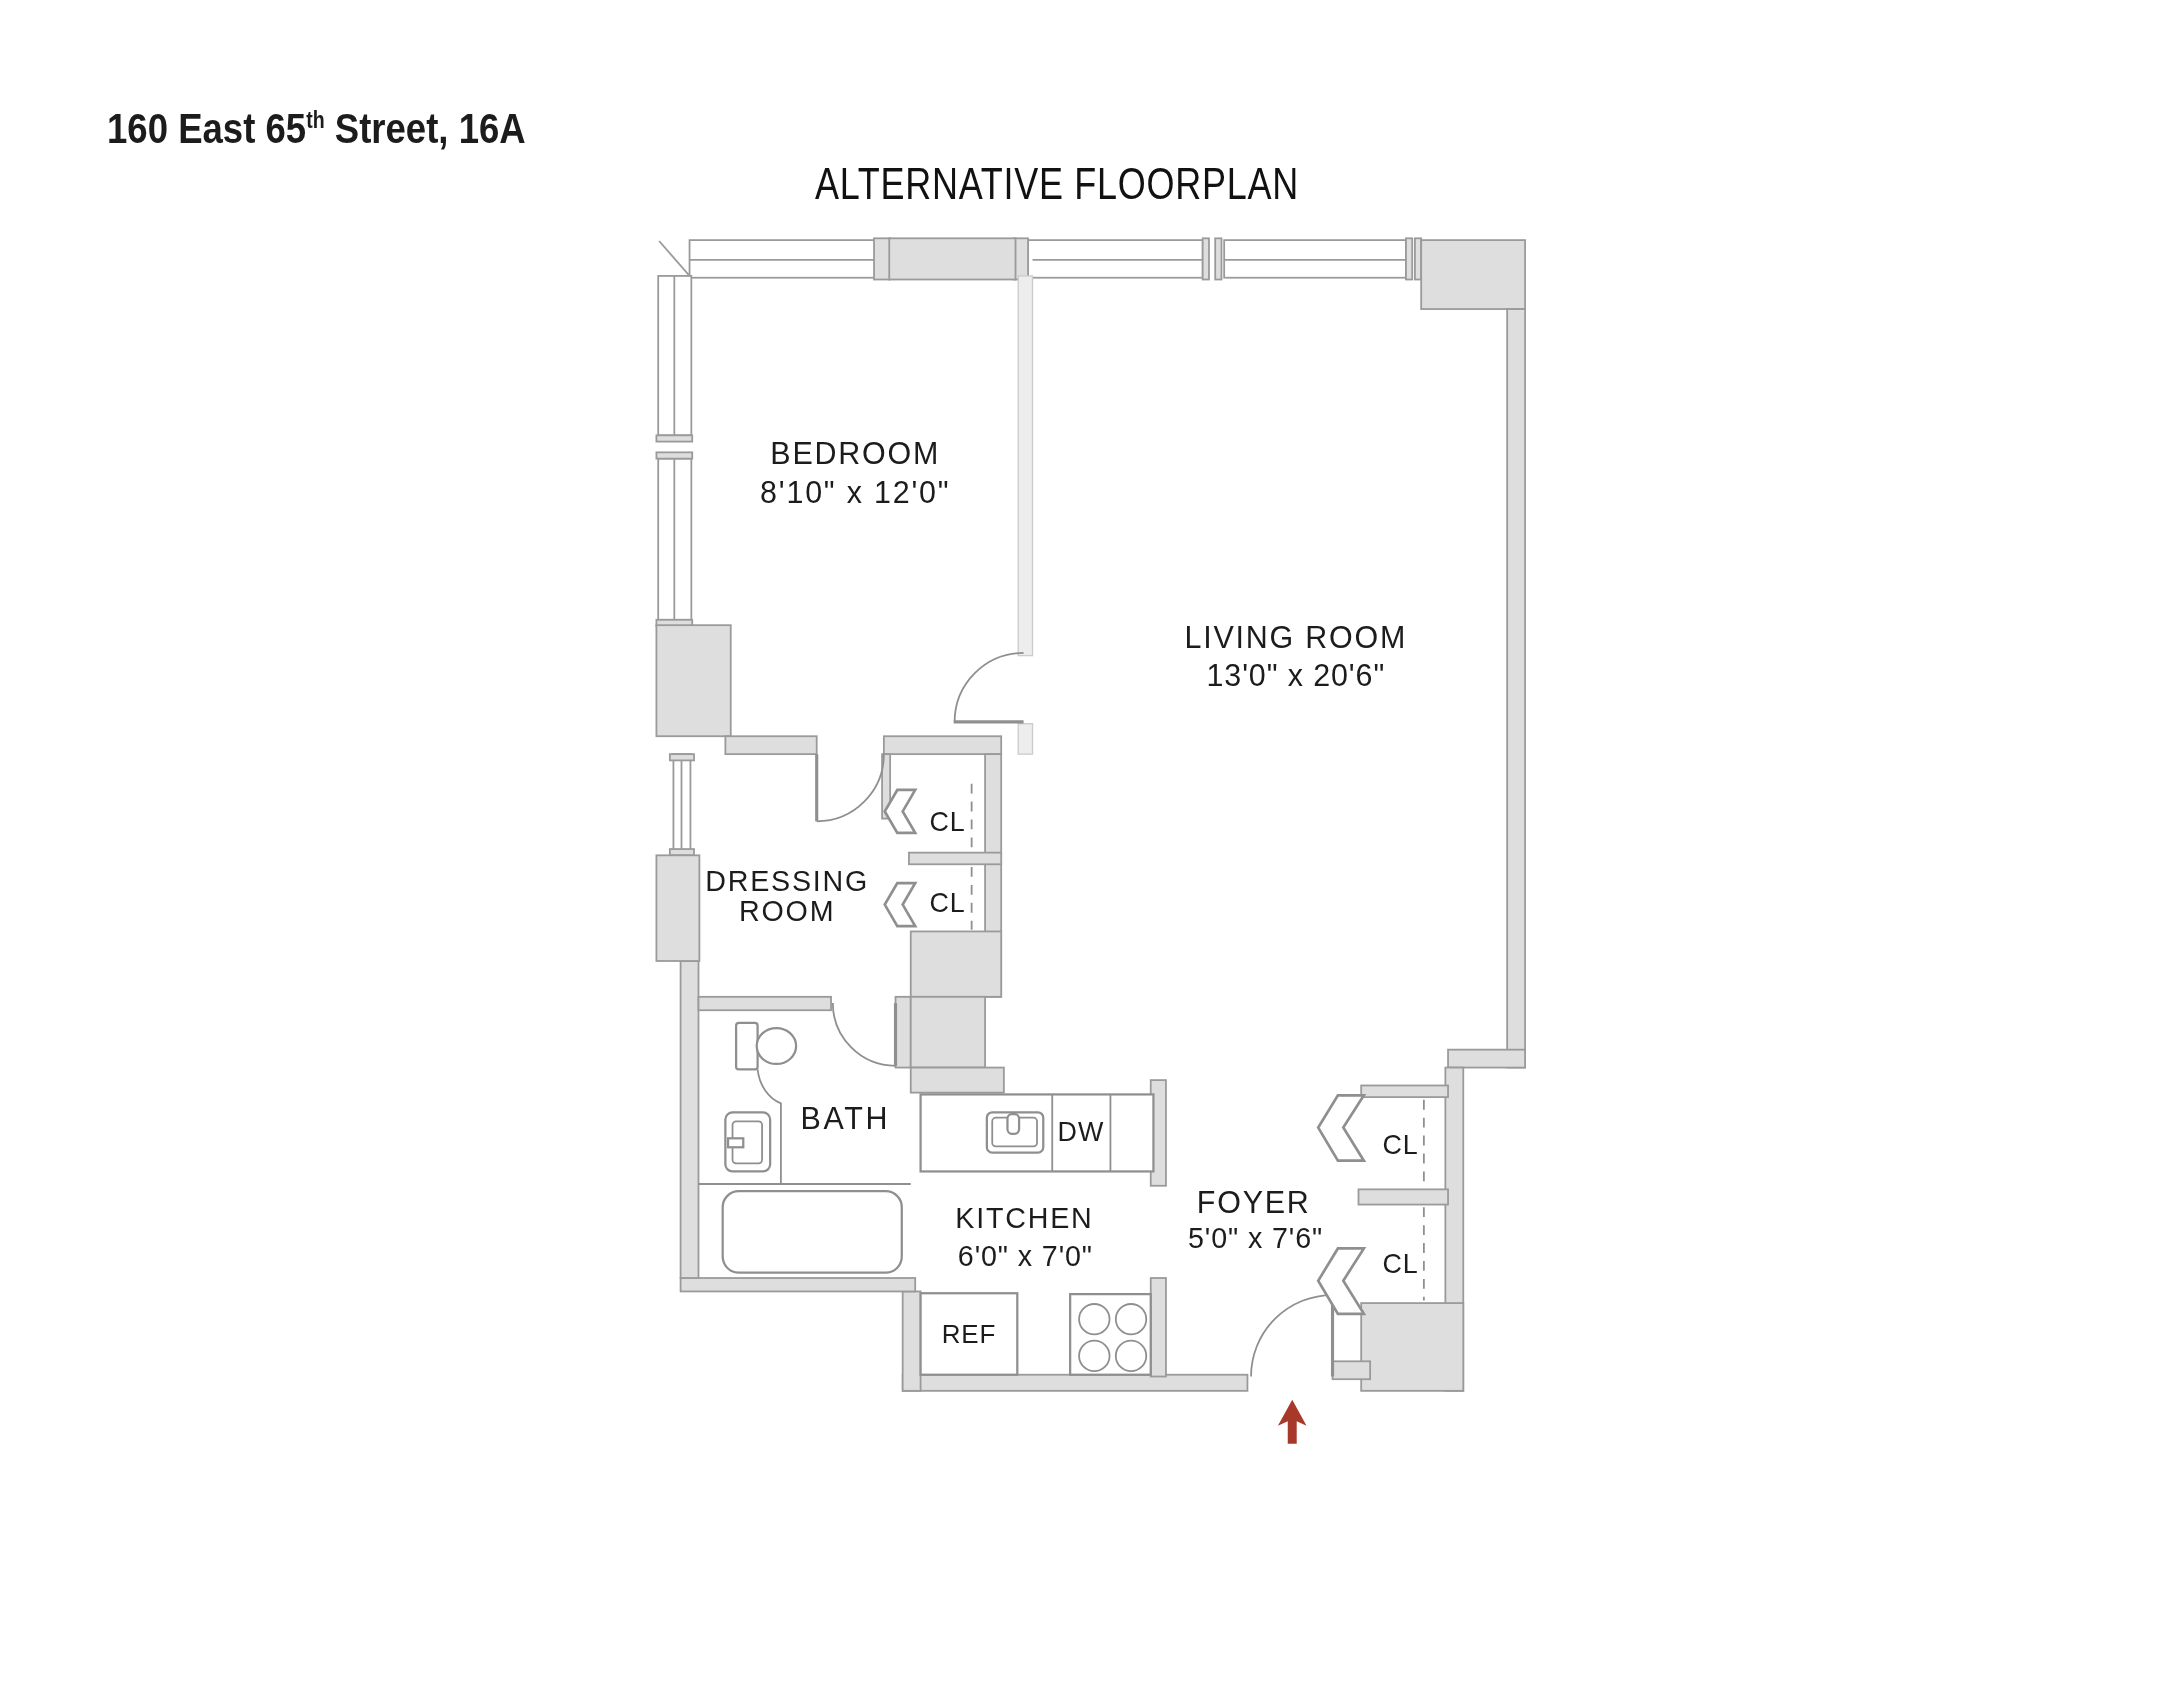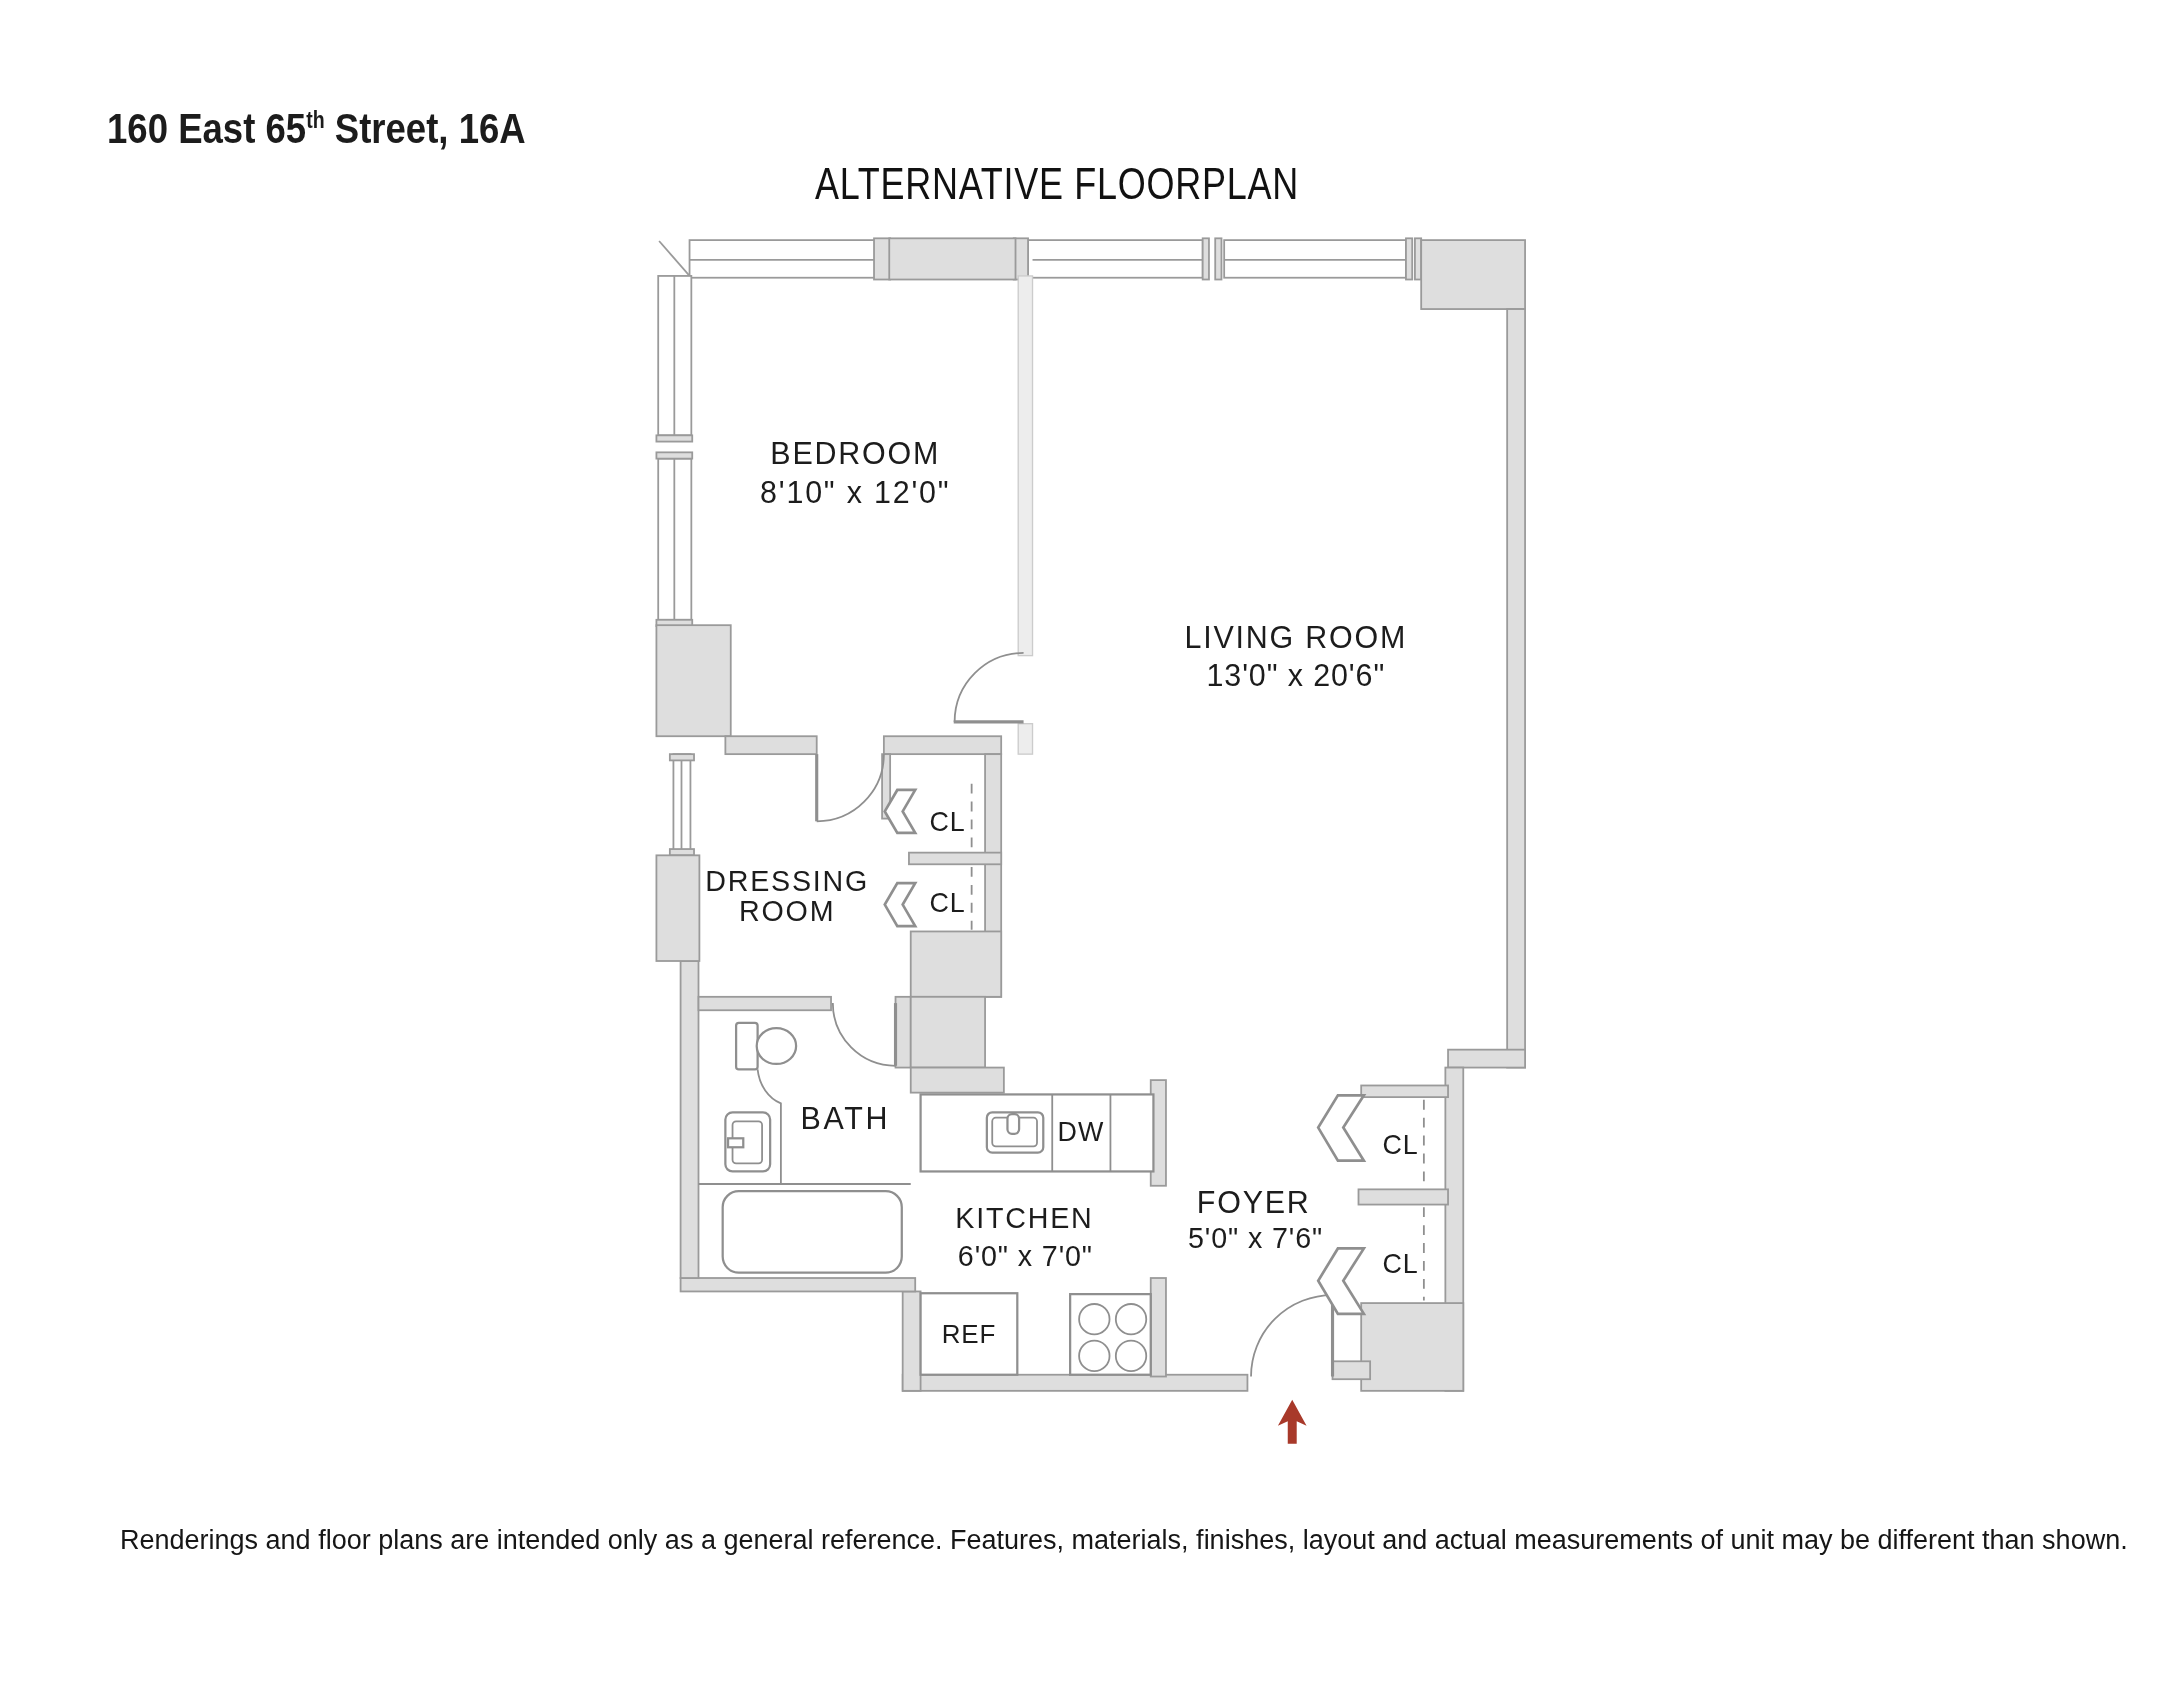--- a/index.html
+++ b/index.html
@@ -198,15 +198,14 @@
       <text class="lbl" x="1400" y="1354" font-size="34" letter-spacing="2" text-anchor="middle">FOYER</text>
       <text class="lbl" x="1402" y="1394" font-size="32" letter-spacing="1" text-anchor="middle">5'0" x 7'6"</text>
 
       <text class="lbl" x="1082" y="1500" font-size="29" letter-spacing="1" text-anchor="middle">REF</text>
 
       <text class="lbl" x="1564" y="1289" font-size="30" letter-spacing="1" text-anchor="middle">CL</text>
       <text class="lbl" x="1564" y="1421" font-size="30" letter-spacing="1" text-anchor="middle">CL</text>
     </g>
   </svg>
 
-  <div class="disclaimer">Renderings and floor plans are intended only as a general reference. Features, materials, finishes, layout and actual measurements of unit may be different than shown.</div>
 </div>
 
 
 </body></html>

